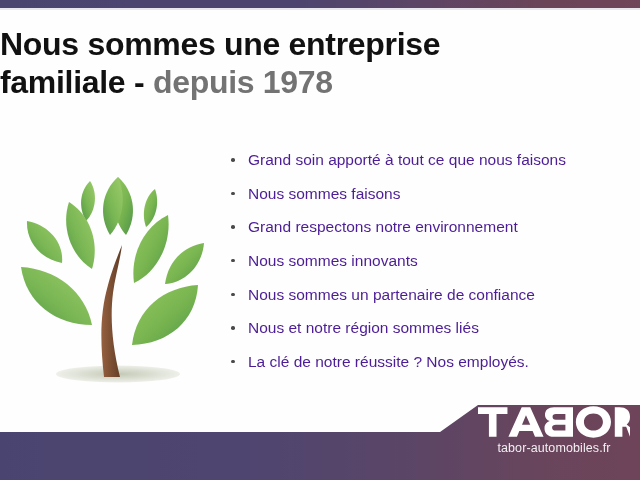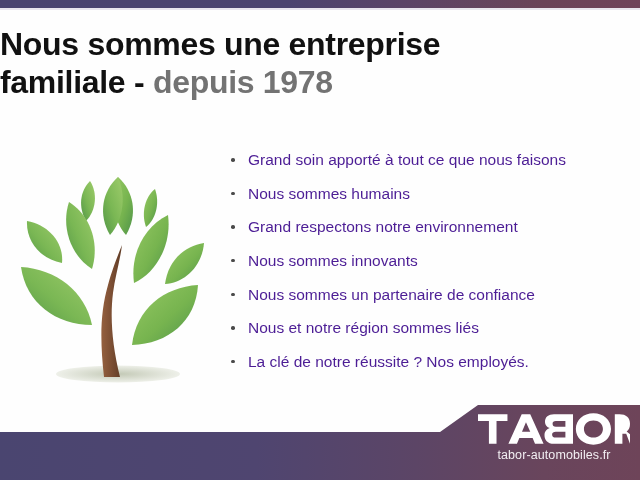--- a/index.html
+++ b/index.html
@@ -103,21 +103,21 @@
   .bottom-band {
     position: absolute;
     left: 0;
     top: 400px;
     width: 640px;
     height: 80px;
   }
   .logo-wrap {
     position: absolute;
     left: 478px;
-    top: 12px;
+    top: 5px;
     width: 155px;
     text-align: left;
   }
   .logo-mark {
     display: block;
     height: 34px;
   }
   .logo-tagline {
     display: block;
     margin-top: 2px;
@@ -194,21 +194,21 @@
     </svg>
   </div>
 
   <ul class="bullets">
     <li class="bullet-item">
       <span class="bullet-dot"></span>
       <span>Grand soin apporté à tout ce que nous faisons</span>
     </li>
     <li class="bullet-item">
       <span class="bullet-dot"></span>
-      <span>Nous sommes humains</span>
+      <span>Nous sommes faisons</span>
     </li>
     <li class="bullet-item">
       <span class="bullet-dot"></span>
       <span>Grand respectons notre environnement</span>
     </li>
     <li class="bullet-item">
       <span class="bullet-dot"></span>
       <span>Nous sommes innovants</span>
     </li>
     <li class="bullet-item">

